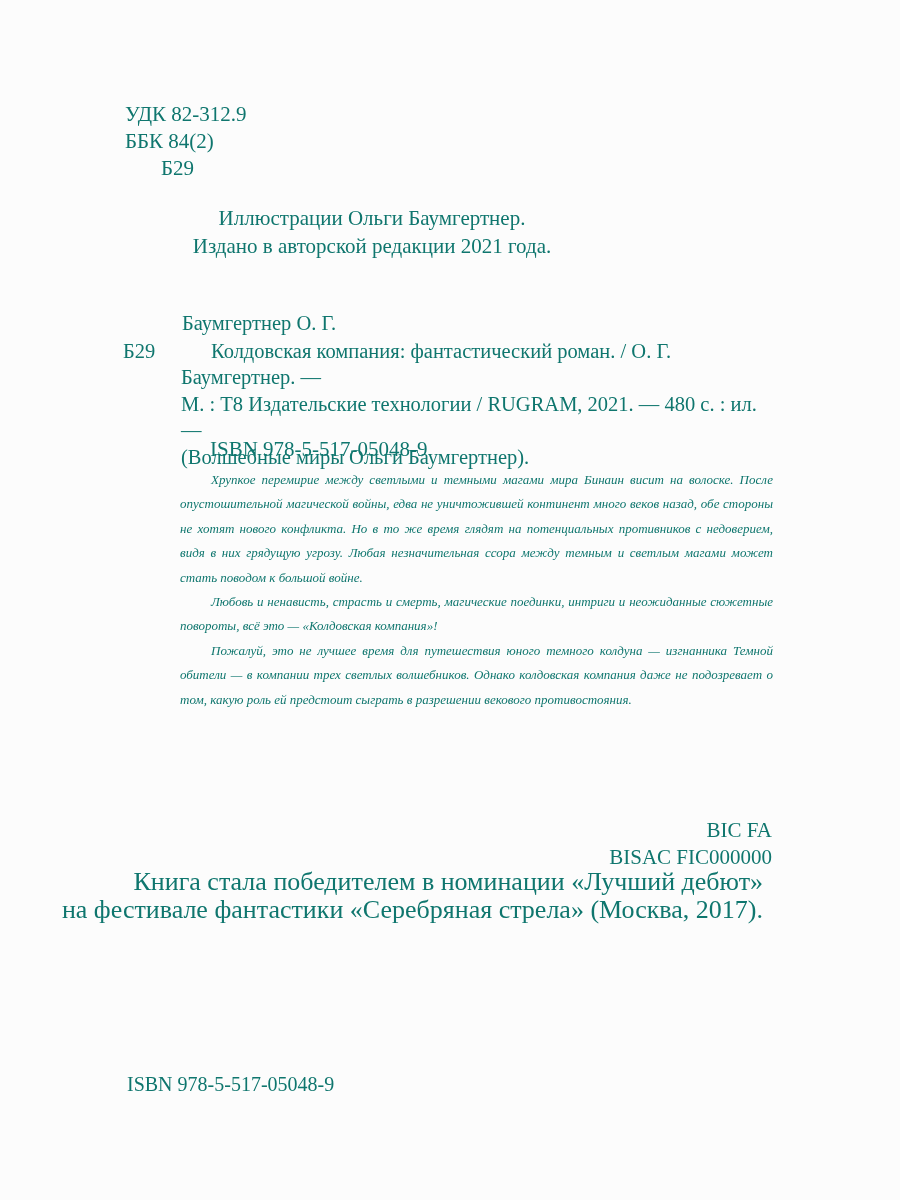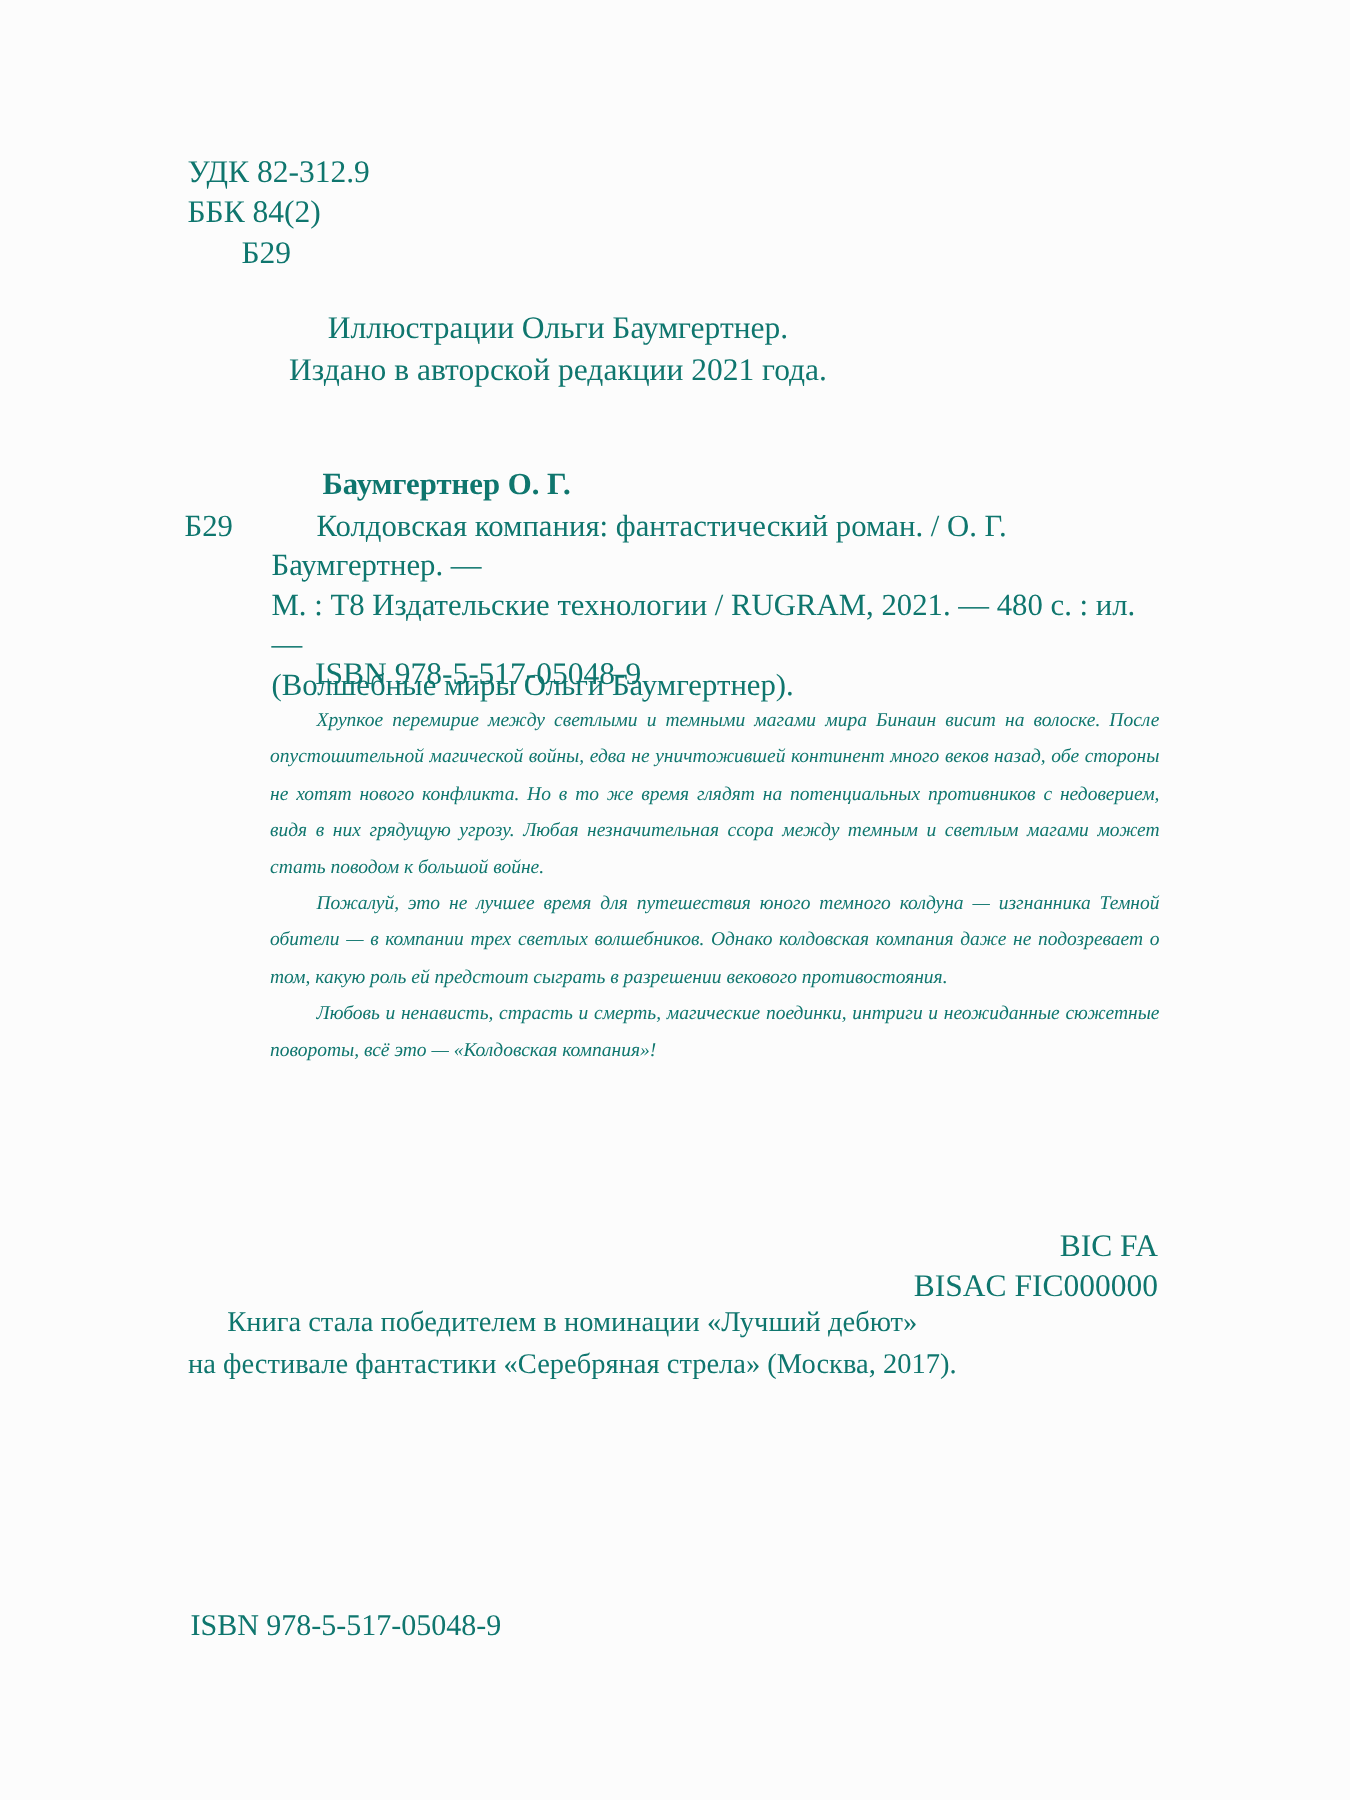--- a/index.html
+++ b/index.html
@@ -41,22 +41,22 @@
   
   .biblio {
     position: absolute;
     left: 123px;
     top: 310px;
     width: 655px;
     font-size: 20.5px;
     line-height: 26.5px;
   }
   .biblio .biblio-author {
-    font-weight: bold;
-    margin-left: 92px;
+    font-weight: normal;
+    margin-left: 59px;
     margin-bottom: 1px;
   }
   .biblio .biblio-body { position: relative; }
   .biblio .biblio-sign {
     position: absolute;
     left: 0;
     top: 0;
   }
   .biblio .biblio-lines { margin-left: 58px; }
   .biblio .biblio-lines .line-first { text-indent: 30px; }
@@ -93,22 +93,22 @@
     font-size: 21px;
     line-height: 27px;
   }
 
   
   .award-note {
     position: absolute;
     left: 0;
     top: 868px;
     width: 763px;
-    text-align: center;
-    font-size: 19px;
+    text-align: right;
+    font-size: 26px;
     line-height: 28px;
   }
 
   
   .copyright {
     position: absolute;
     left: 424px;
     top: 980px;
     font-size: 20px;
     line-height: 23.5px;
@@ -148,22 +148,22 @@
         <div>М. : Т8 Издательские технологии / RUGRAM, 2021. — 480 с. : ил. —</div>
         <div>(Волшебные миры Ольги Баумгертнер).</div>
       </div>
     </div>
   </div>
 
   <div class="isbn-top">ISBN 978-5-517-05048-9</div>
 
   <div class="annotation">
     <p>Хрупкое перемирие между светлыми и темными магами мира Бинаин висит на волоске. После опустошительной магической войны, едва не уничтожившей континент много веков назад, обе стороны не хотят нового конфликта. Но в то же время глядят на потенциальных противников с недоверием, видя в них грядущую угрозу. Любая незначительная ссора между темным и светлым магами может стать поводом к большой войне.</p>
+    <p>Любовь и ненависть, страсть и смерть, магические поединки, интриги и неожиданные сюжетные повороты, всё это — «Колдовская компания»!</p>
     <p>Пожалуй, это не лучшее время для путешествия юного темного колдуна — изгнанника Темной обители — в компании трех светлых волшебников. Однако колдовская компания даже не подозревает о том, какую роль ей предстоит сыграть в разрешении векового противостояния.</p>
-    <p>Любовь и ненависть, страсть и смерть, магические поединки, интриги и неожиданные сюжетные повороты, всё это — «Колдовская компания»!</p>
   </div>
 
   <div class="class-codes">
     <div>BIC FA</div>
     <div>BISAC FIC000000</div>
   </div>
 
   <div class="award-note">
     <div>Книга стала победителем в номинации «Лучший дебют»</div>
     <div>на фестивале фантастики «Серебряная стрела» (Москва, 2017).</div>

